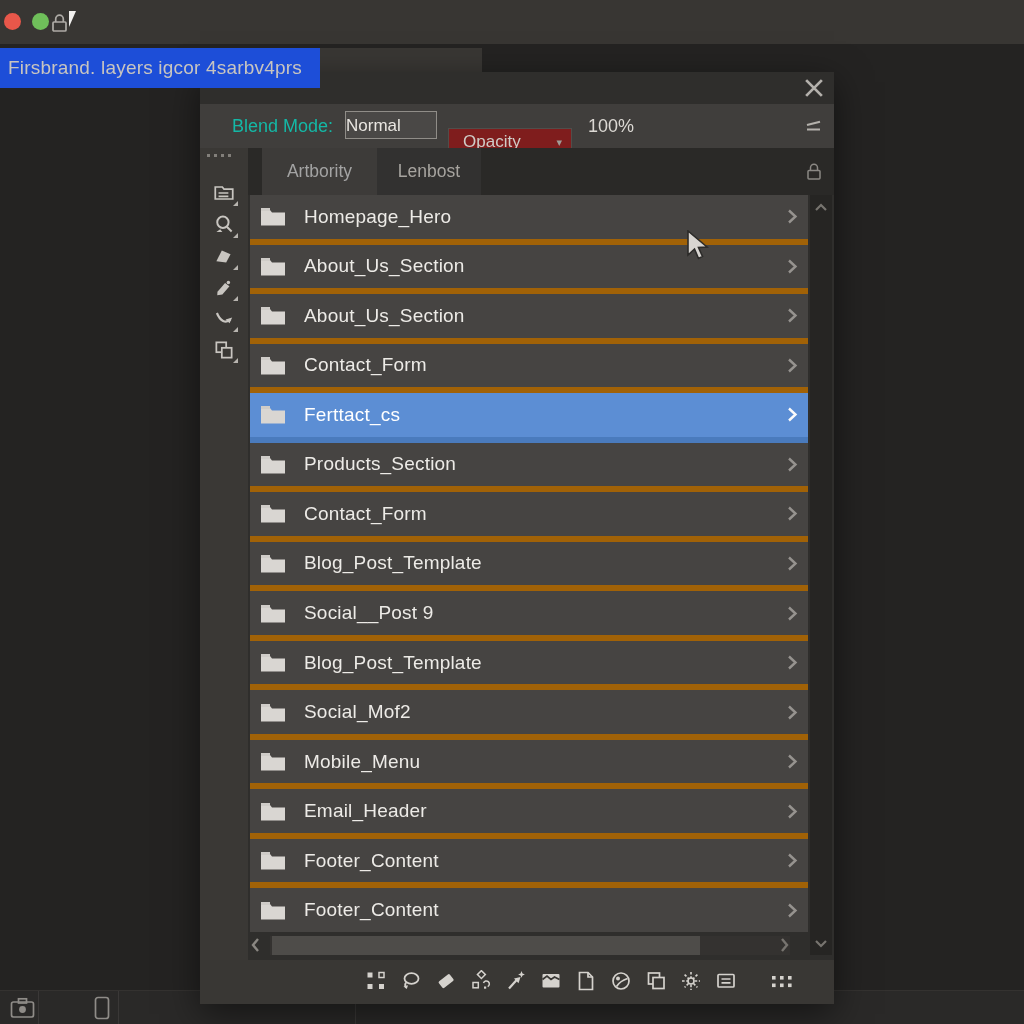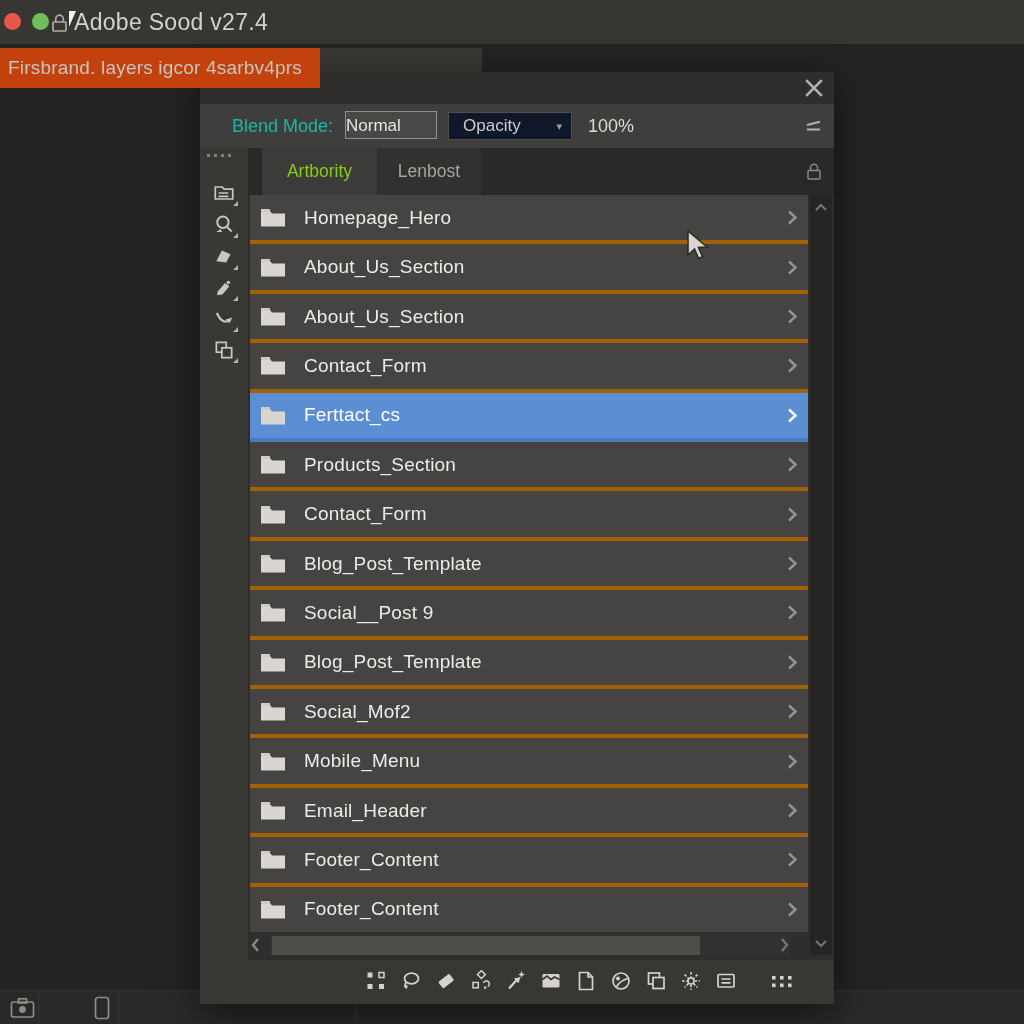--- a/index.html
+++ b/index.html
@@ -14,57 +14,57 @@
   
   #titlebar{left:0;top:0;width:1024px;height:44px;background:#383633;}
   .tl-dot{width:17px;height:17px;border-radius:50%;top:13px;}
   #dot-red{left:4px;}
   #dot-green{left:32px;}
   #title-lock{left:51px;top:13px;}
   #win-title{left:74px;top:0;height:44px;line-height:44px;font-size:23px;color:#d4d1cc;font-weight:500;letter-spacing:.3px;}
   #cursor-artifact{left:69px;top:11px;width:0;height:0;border-left:7px solid #f2f1ef;border-bottom:16px solid transparent;}
 
   
-  #doc-tab{left:0;top:48px;width:320px;height:40px;background:#c2410c;z-index:6;}
+  #doc-tab{left:0;top:48px;width:320px;height:40px;background:#1d4ed8;z-index:6;}
   #doc-tab span{display:block;padding-left:8px;line-height:40px;font-size:19px;color:#c8c5c0;letter-spacing:.2px;white-space:nowrap;overflow:hidden;}
   #doc-tab2{left:320px;top:48px;width:162px;height:26px;background:#393734;z-index:1;}
 
   
   #dialog{left:200px;top:72px;width:634px;height:932px;background:#2f2e2c;z-index:2;
           box-shadow:0 10px 34px rgba(0,0,0,.5);}
   #dlg-close{right:10px;top:6px;width:20px;height:20px;cursor:default;}
 
   #blend-row{left:0;top:32px;width:634px;height:44px;background:#403e3c;}
   #blend-label{left:32px;top:0;height:44px;line-height:44px;font-size:18px;color:#14b8a6;}
   #blend-value{left:145px;top:7px;width:92px;height:28px;background:#4a4846;border:1px solid #908d88;
                line-height:28px;font-size:17px;color:#e9e6e1;box-sizing:border-box;}
-  #opacity-box{left:248px;top:8px;width:124px;height:28px;background:#0f172a;border:1px solid #504e4b;box-sizing:border-box;}
+  #opacity-box{left:248px;top:24px;width:124px;height:28px;background:#7f1d1d;border:1px solid #504e4b;box-sizing:border-box;}
   #opacity-box .lbl{position:absolute;left:14px;top:0;line-height:26px;font-size:17px;color:#cfccc7;}
   #opacity-box .chev{position:absolute;right:9px;top:0;line-height:26px;font-size:11px;color:#a09d98;}
   #opacity-value{left:388px;top:0;height:44px;line-height:44px;font-size:18px;color:#dcd9d4;}
   #panel-menu{right:11px;top:16px;}
 
   #tab-row{left:0;top:76px;width:634px;height:47px;background:#2a2927;}
   .dlg-tab{top:0;height:47px;text-align:center;line-height:47px;font-size:17.5px;}
-  #tab-artbority{left:62px;width:115px;background:#3d3b39;color:#84cc16;}
+  #tab-artbority{left:62px;width:115px;background:#3d3b39;color:#a3a3a3;}
   #tab-lenbost{left:177px;width:104px;background:#323130;color:#a7a49f;}
   #tab-lock{right:12px;top:14px;}
 
   
   #tool-strip{left:0;top:76px;width:48px;height:812px;background:#3a3835;}
   #strip-dots{left:7px;top:6px;width:34px;display:flex;gap:4px;}
   #strip-dots i{width:3px;height:3px;background:#827f7a;display:block;}
   .tool{left:10px;width:28px;height:28px;}
   .tool .corner{position:absolute;right:0;bottom:1px;width:0;height:0;
     border-left:5px solid transparent;border-bottom:5px solid #b7b4af;}
   .tool svg{position:absolute;left:2px;top:2px;}
 
   
   #layer-list{left:50px;top:123px;width:558px;height:737px;display:flex;flex-direction:column;}
-  .layer-row{flex:1;display:flex;align-items:center;background:#464442;border-bottom:4px solid #a16207;padding:0 10px;box-sizing:border-box;}
+  .layer-row{flex:1;display:flex;align-items:center;background:#464442;border-bottom:6px solid #a16207;padding:0 10px;box-sizing:border-box;}
   .layer-row:last-child{border-bottom:none;}
   .layer-row .fold{margin-right:18px;flex:0 0 auto;display:flex;}
   .layer-row .lname{font-size:19px;color:#edebe7;letter-spacing:.2px;white-space:nowrap;}
   .layer-row .chev{margin-left:auto;color:#96938f;display:flex;}
   .layer-row.selected{background:#5c8ed4;border-bottom-color:#4a7bbd;}
   .layer-row.selected .lname{color:#ffffff;}
   .layer-row.selected .chev{color:#fbfbfb;}
 
   
   #vscroll{left:610px;top:123px;width:22px;height:760px;background:#262523;}
@@ -102,21 +102,20 @@
   <div class="abs tl-dot" id="dot-green" style="background:#6fbf5a"></div>
   <div class="abs" id="title-lock">
     <svg width="17" height="20" viewBox="0 0 17 20">
         <g stroke="#aeaba6" stroke-width="1.7" fill="none">
       <rect x="2" y="9" width="13" height="9" rx="1"></rect>
       <path d="M4.7 9 V6 a3.8 3.8 0 0 1 7.6 0 V9"></path>
         </g>
       </svg>
   </div>
   <div class="abs" id="cursor-artifact"></div>
-  <div class="abs" id="win-title">Adobe Sood v27.4</div>
 </div>
 
 <div class="abs" id="doc-tab2"></div>
 <div class="abs" id="doc-tab">
   <span>Firsbrand. layers igcor 4sarbv4prs</span>
 </div>
 
 <div class="abs" id="status-bar">
   <div class="sb-div" id="sb-div1"></div>
   <div class="sb-div" id="sb-div2"></div>

